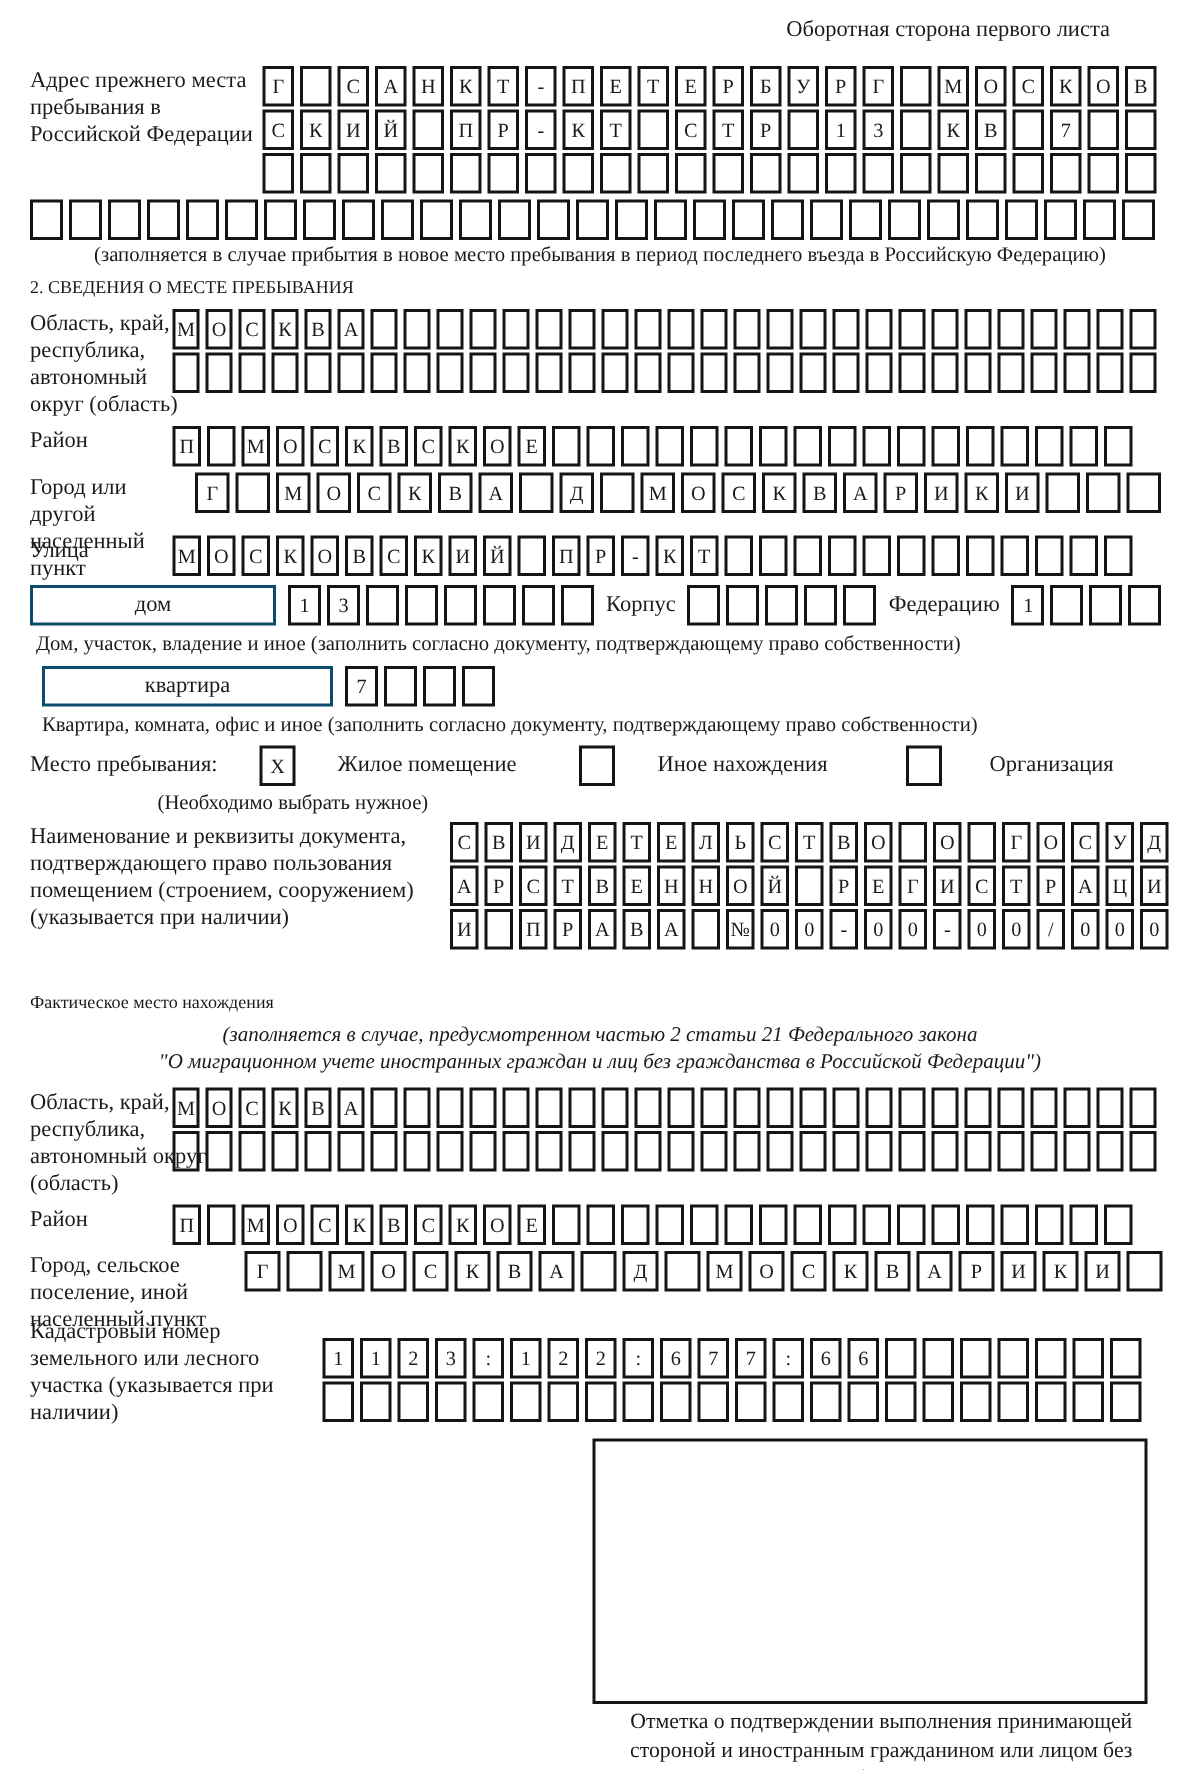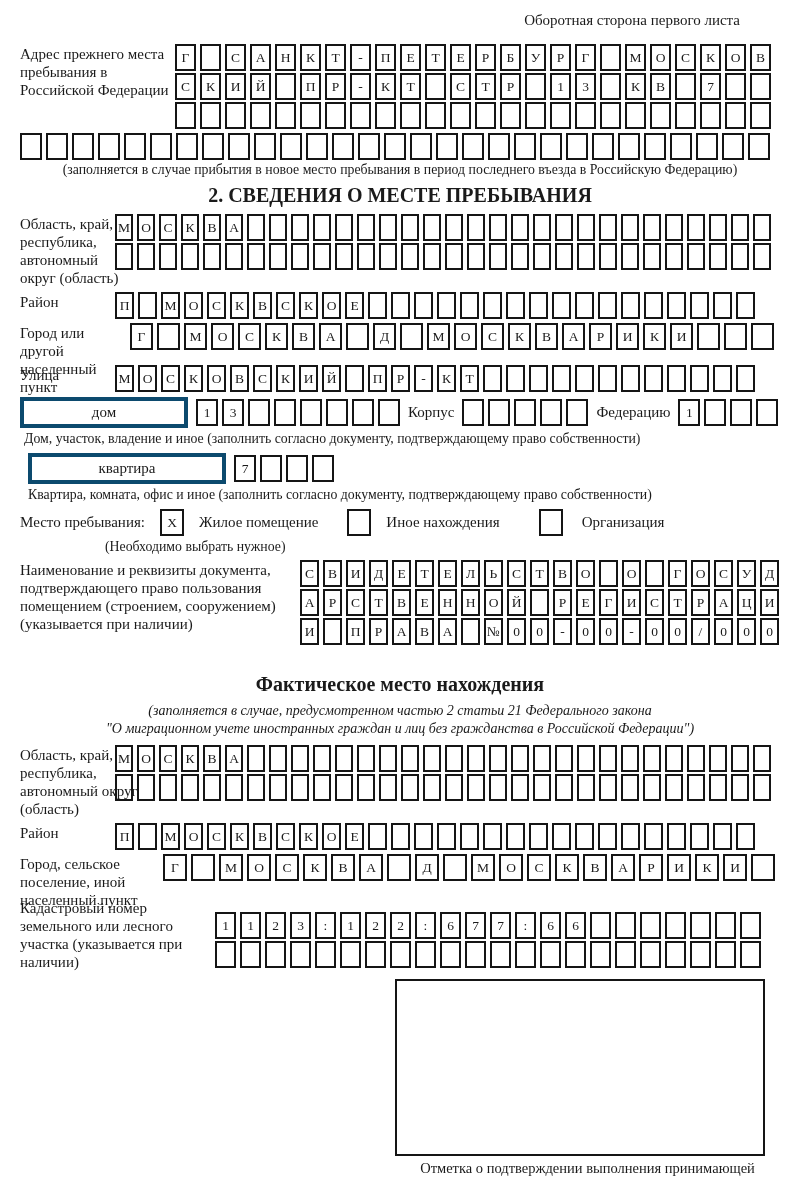--- a/index.html
+++ b/index.html
@@ -14,23 +14,23 @@
   .flabel{position:absolute;left:0;top:2px;font-size:15px;line-height:18px;}
   .fcells{display:flex;flex-direction:column;}
   .cellrow{display:flex;gap:4px;margin:1px 0;}
   .cb{
     flex:none;width:var(--cw,18px);height:23px;border:2px solid #151515;
     display:flex;align-items:center;justify-content:center;
     font-size:13.5px;background:#fff;
   }
   .note{font-size:13.8px;line-height:17px;}
   .note-center{text-align:center;}
-  .sec-title{text-align:center;font-weight:bold;font-size:20px;margin:6px 0 6px 0;}
+  .sec-title{font-weight:normal;font-size:12px;margin:6px 0 6px 0;}
   .wbox{
-    flex:none;border:4px solid #0c4a6e;height:23px;display:flex;
+    flex:none;border:2px solid #0c4a6e;height:23px;display:flex;
     align-items:center;justify-content:center;font-size:15px;background:#fff;
   }
   .inline-row{display:flex;align-items:center;margin-bottom:2px;}
   .lbl-inline{font-size:15px;}
   
   .w-b1 {--cw:17px;}      
   .w-full{--cw:18px;}     
   .w-reg{--cw:14px;}      
   .w-dis{--cw:15px;}      
   .w-city2{--cw:19px;}    
@@ -382,21 +382,21 @@
     <div class="wbox" style="width:190px;margin-left:8px">квартира</div>
     <div class="cellrow w-house">
         <span class="cb">7</span>
         <span class="cb"></span>
         <span class="cb"></span>
         <span class="cb"></span>
       </div>
   </div>
   <div class="note" style="margin:2px 0 6px 8px">Квартира, комната, офис и иное (заполнить согласно документу, подтверждающему право собственности)</div>
 
-  <div class="inline-row" style="gap:15px">
+  <div class="inline-row" style="gap:28px">
     <span class="lbl-inline">Место пребывания:</span>
     <span class="cb chk">X</span>
     <span class="lbl-inline">Жилое помещение</span>
     <span class="cb chk" style="margin-left:14px"></span>
     <span class="lbl-inline">Иное нахождения</span>
     <span class="cb chk" style="margin-left:24px"></span>
     <span class="lbl-inline" style="margin-left:4px">Организация</span>
   </div>
   <div class="note" style="margin-left:85px">(Необходимо выбрать нужное)</div>
 

